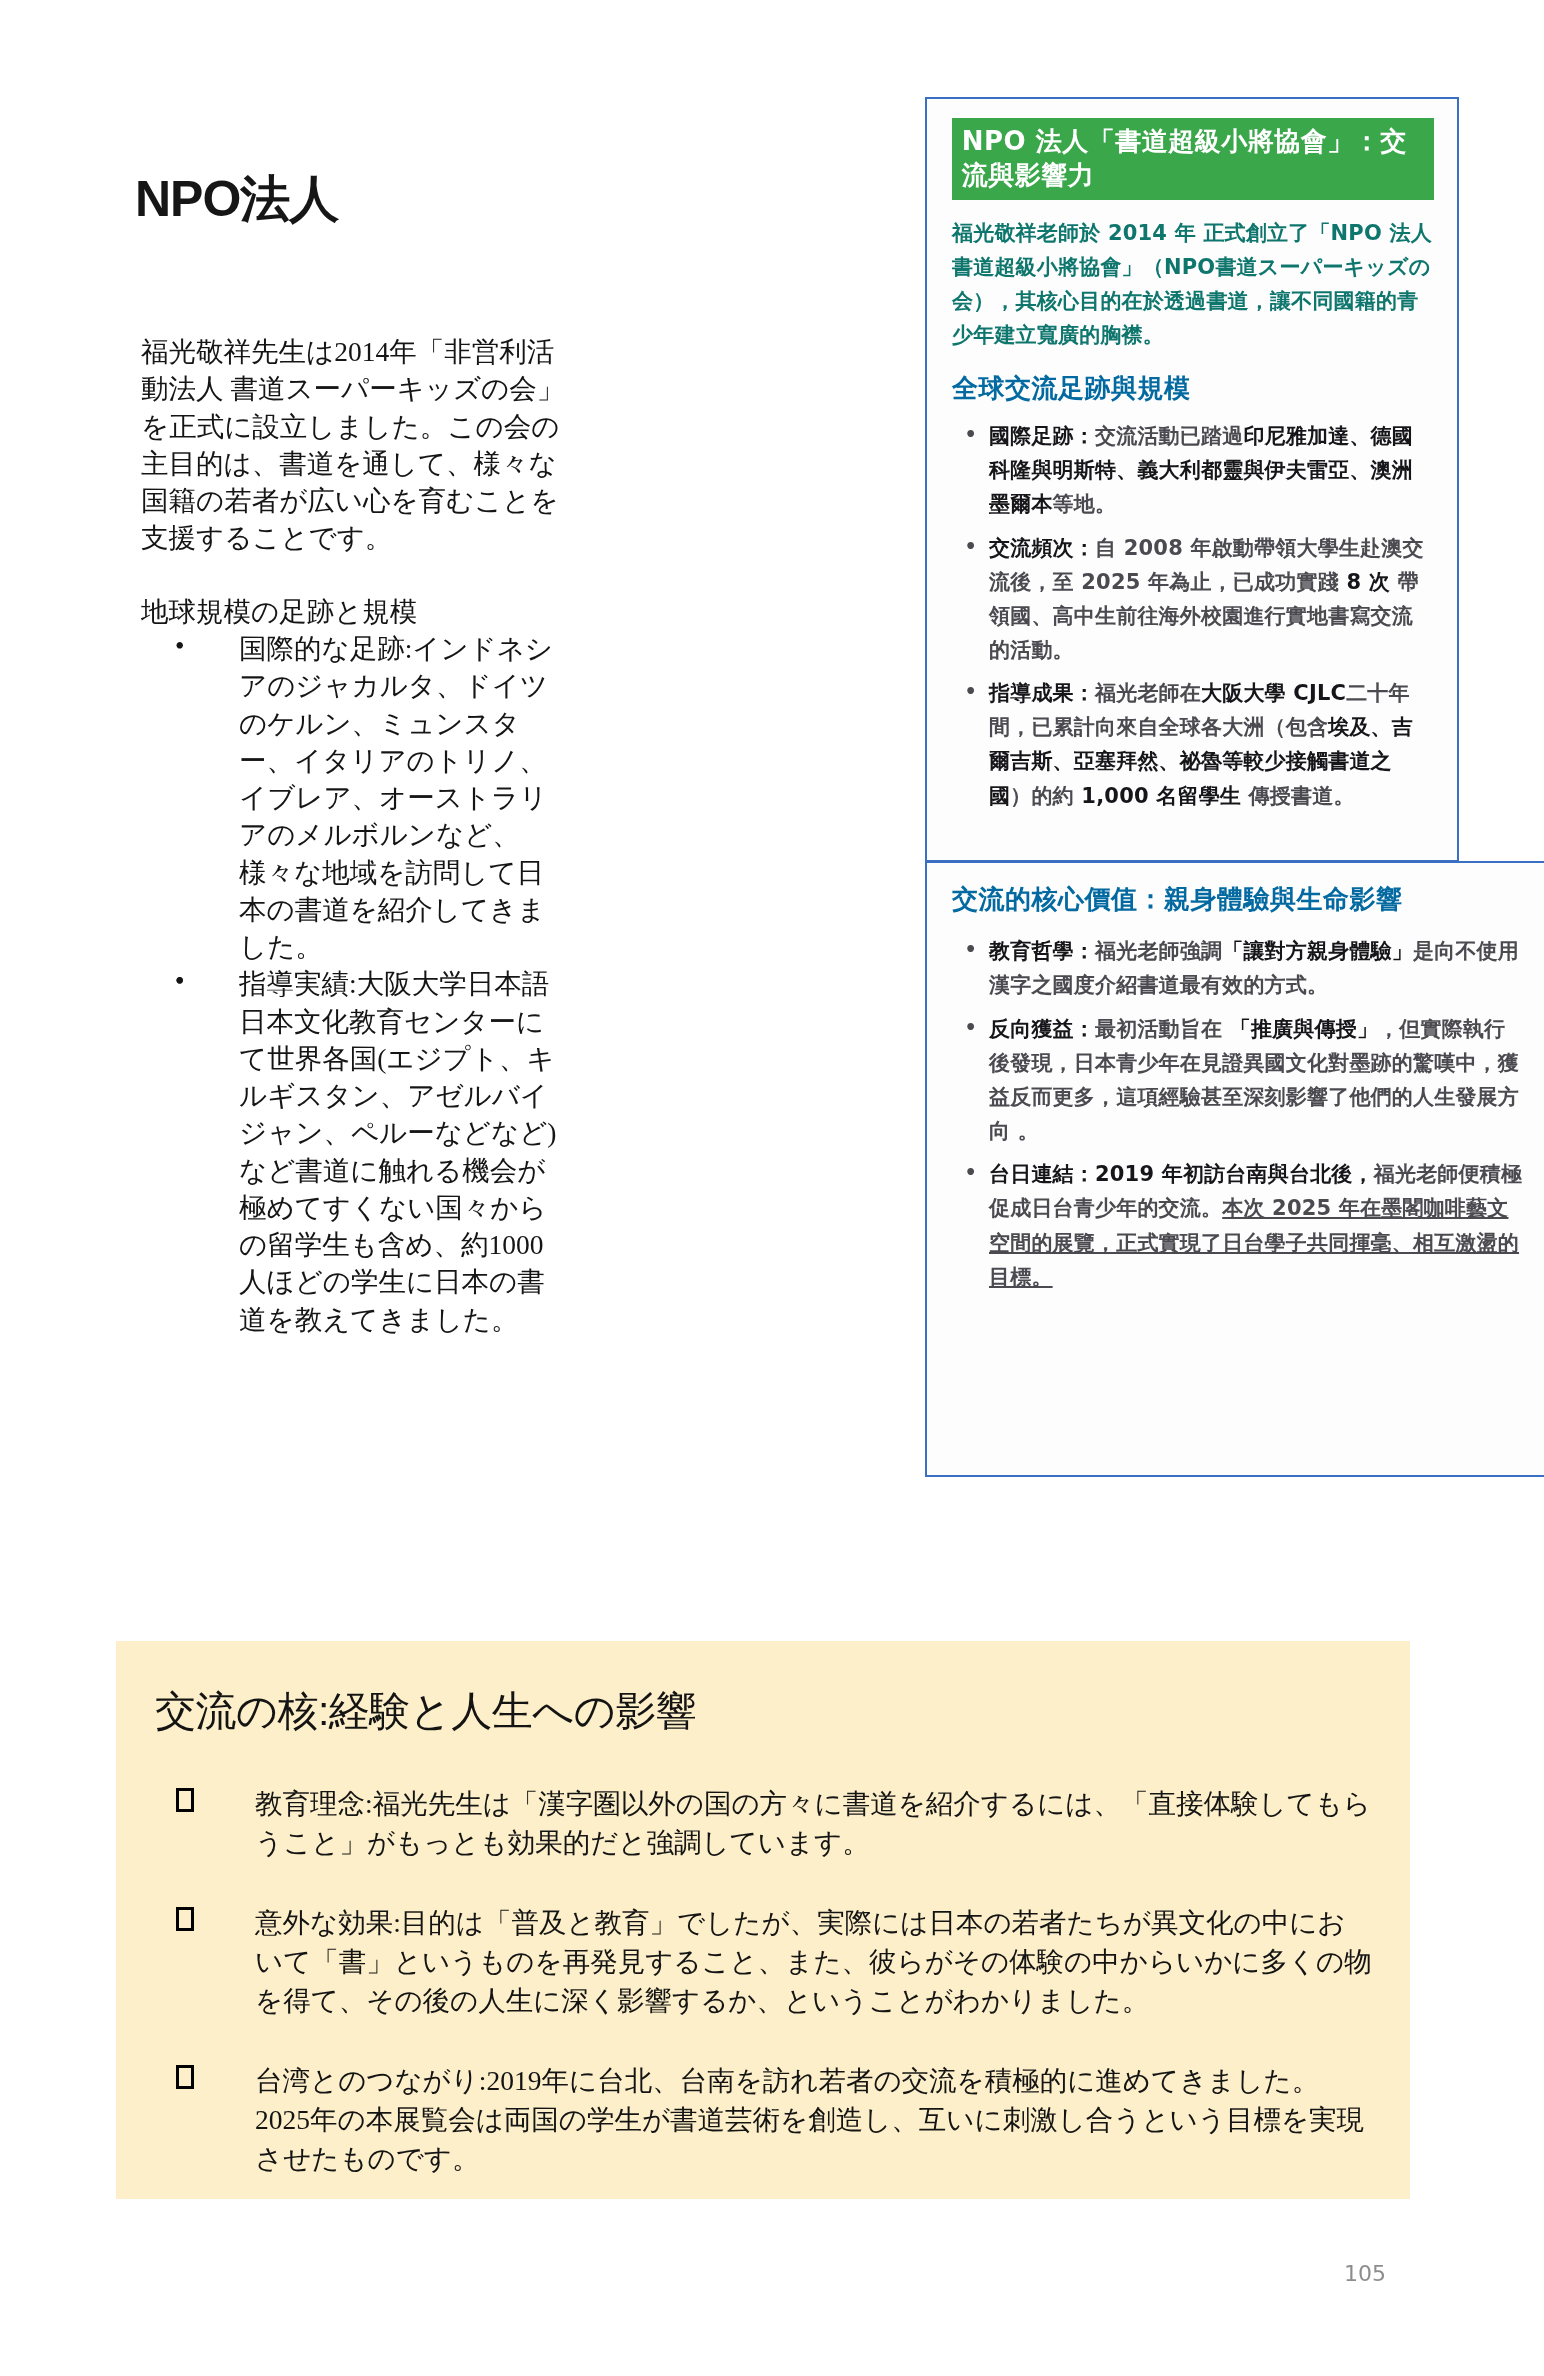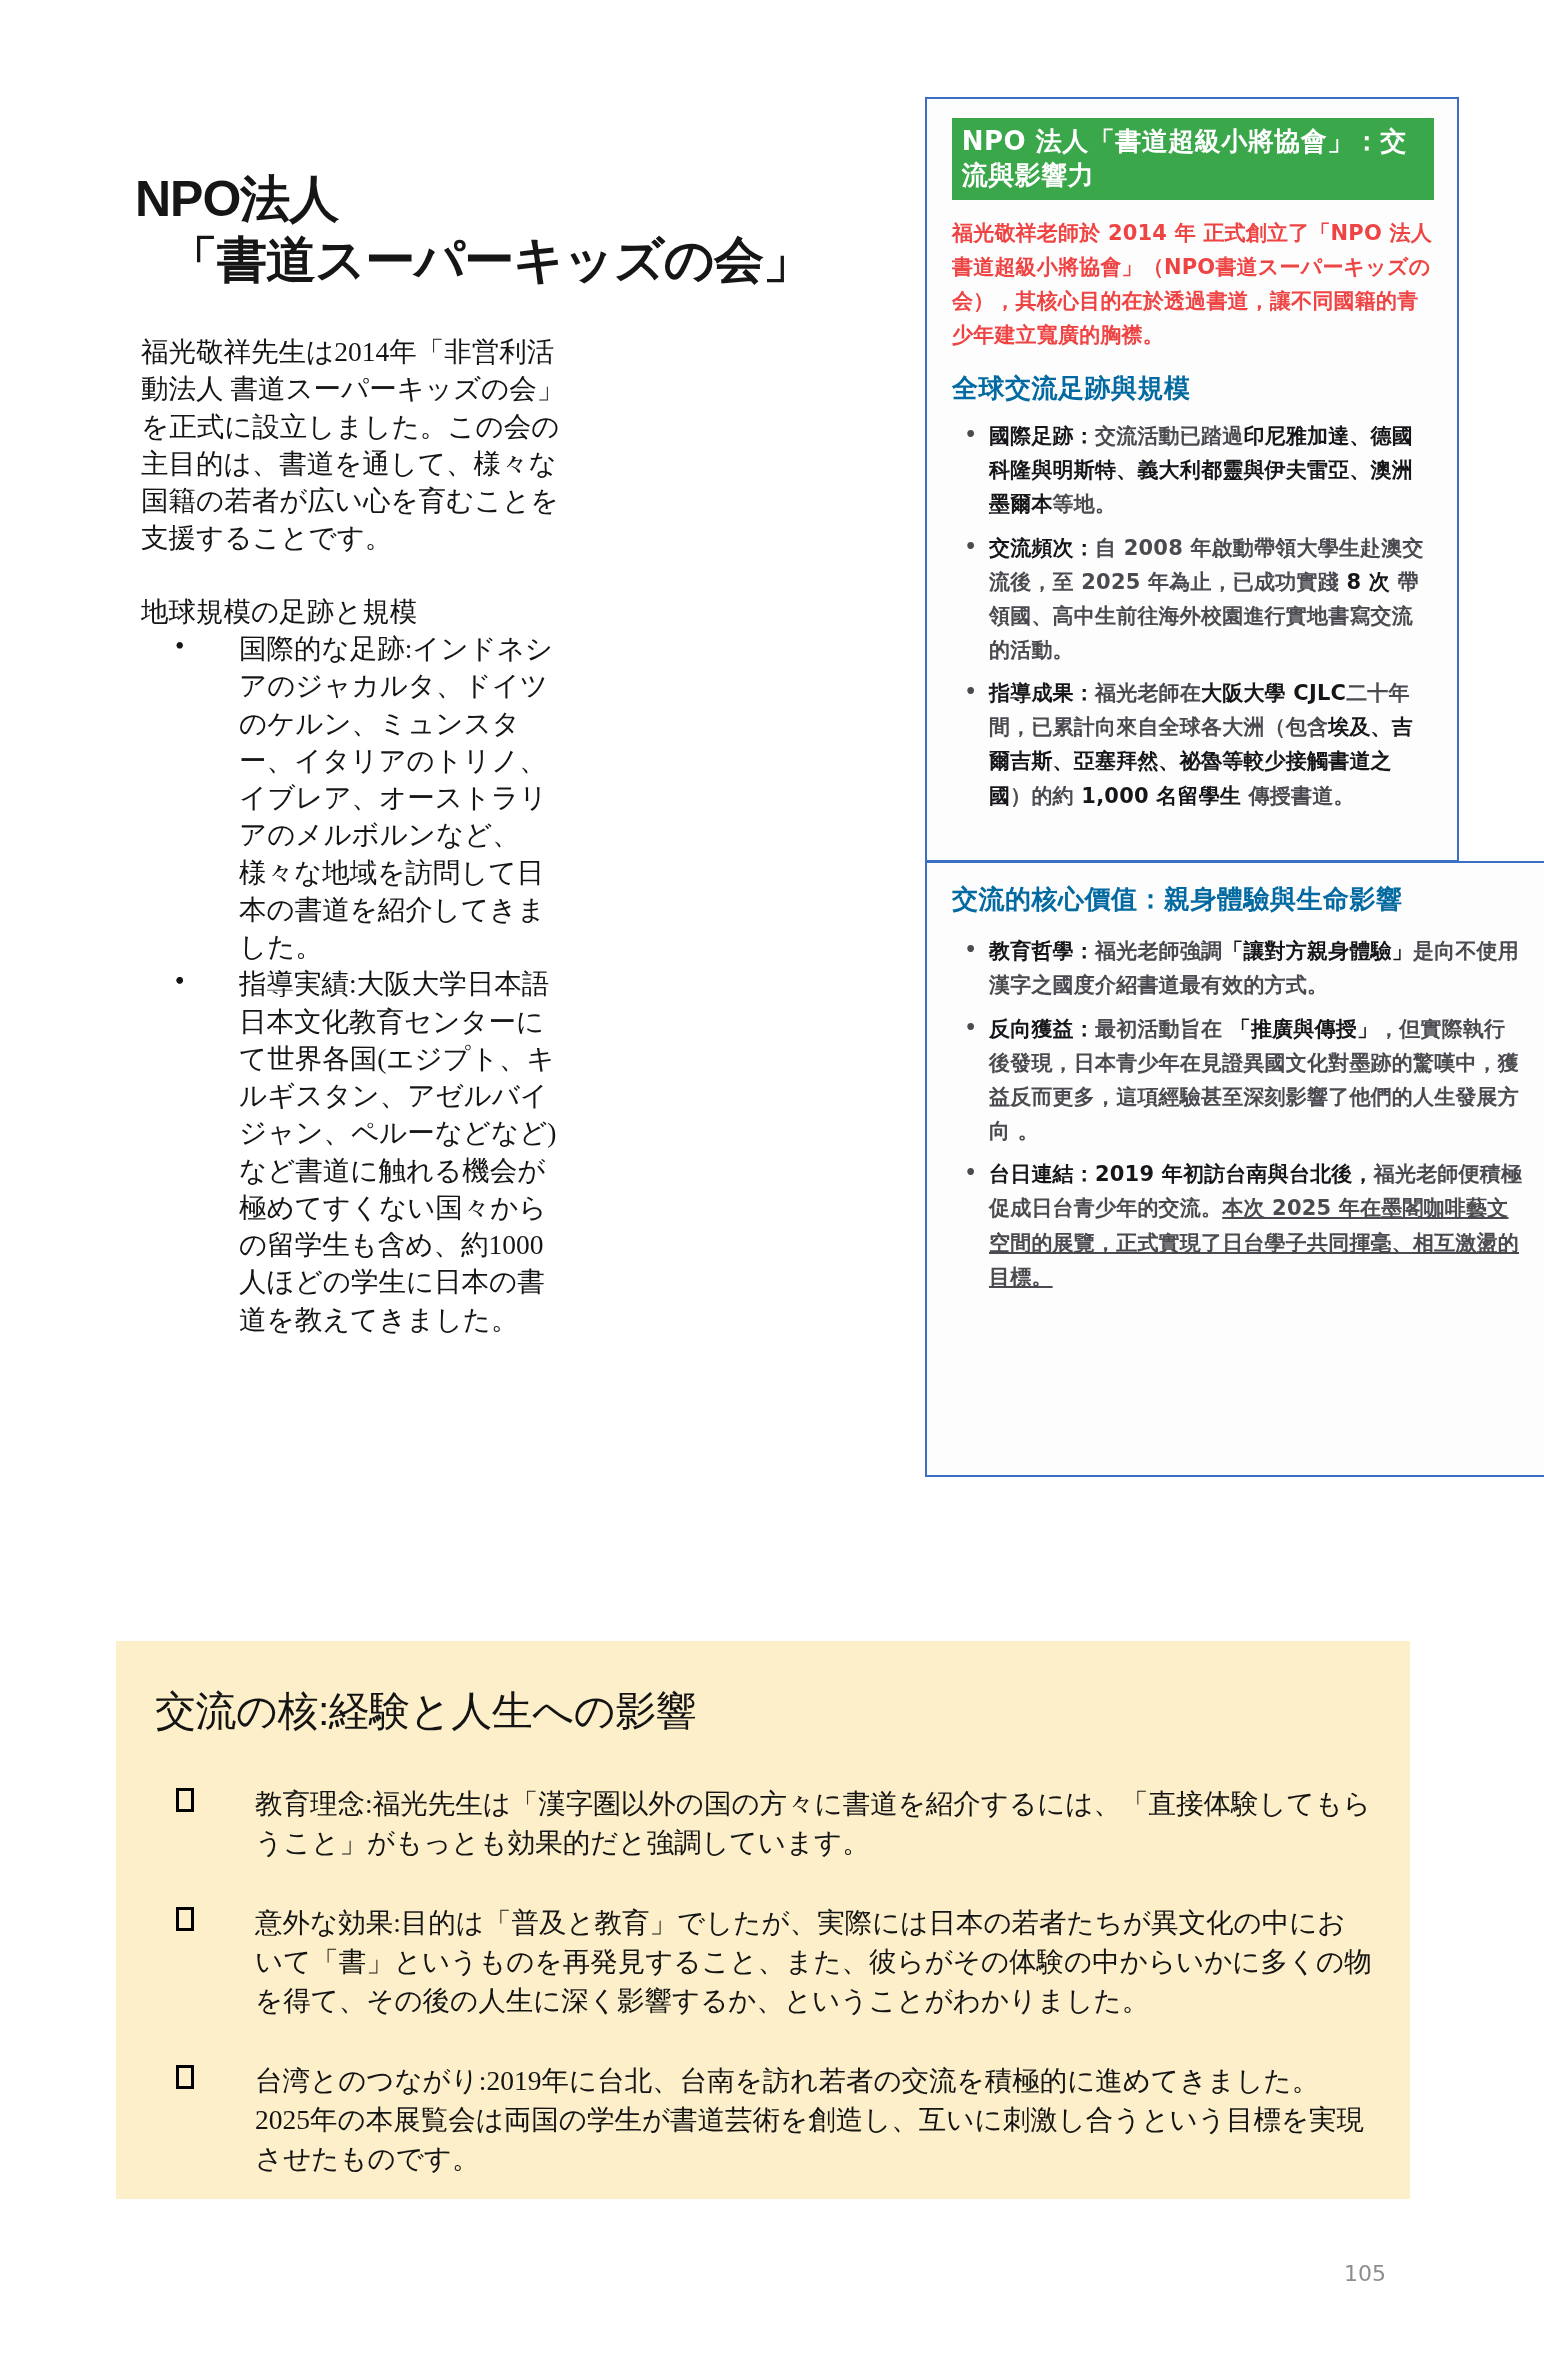--- a/index.html
+++ b/index.html
@@ -84,21 +84,21 @@
     padding: 5.8px 9.7px 7.7px 9.7px;
     margin: 0 0 15.4px 0;
     letter-spacing: 0.5px;
   }
 
   .card p.body {
     margin: 0 0 19.3px 0;
     font-size: 21px;
     line-height: 1.62;
     font-weight: 700;
-    color: #ef4444;
+    color: #0f766e;
     letter-spacing: 0.2px;
   }
   .card h3 {
     margin: 0 0 13.5px 0;
     font-size: 26px;
     line-height: 1.32;
     font-weight: 700;
     color: #0369a1;
     letter-spacing: 0.5px;
   }
@@ -182,21 +182,20 @@
     font-family: "DejaVu Sans", "Liberation Sans", sans-serif;
     font-size: 22px;
     color: #8d8d8d;
   }
 </style>
 </head>
 <body>
 
 <div id="page-title">
   <span class="line1">NPO法人</span>
-  <span class="line2">「書道スーパーキッズの会」</span>
 </div>
 
 <div id="left-col">
   <p class="intro">福光敬祥先生は2014年「非営利活動法人 書道スーパーキッズの会」を正式に設立しました。この会の主目的は、書道を通して、様々な国籍の若者が広い心を育むことを支援することです。</p>
   <p class="sub">地球規模の足跡と規模</p>
   <ul class="jp-list">
     <li>
       <span class="bullet">•</span>
       <span>国際的な足跡:インドネシアのジャカルタ、ドイツのケルン、ミュンスター、イタリアのトリノ、イブレア、オーストラリアのメルボルンなど、様々な地域を訪問して日本の書道を紹介してきました。</span>
     </li>

